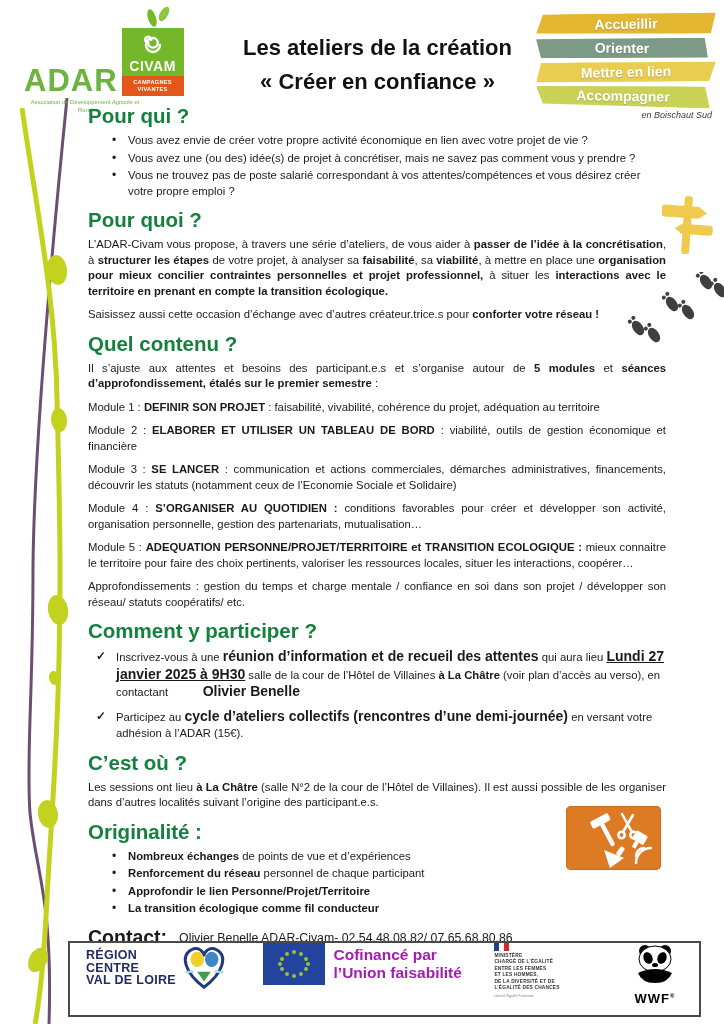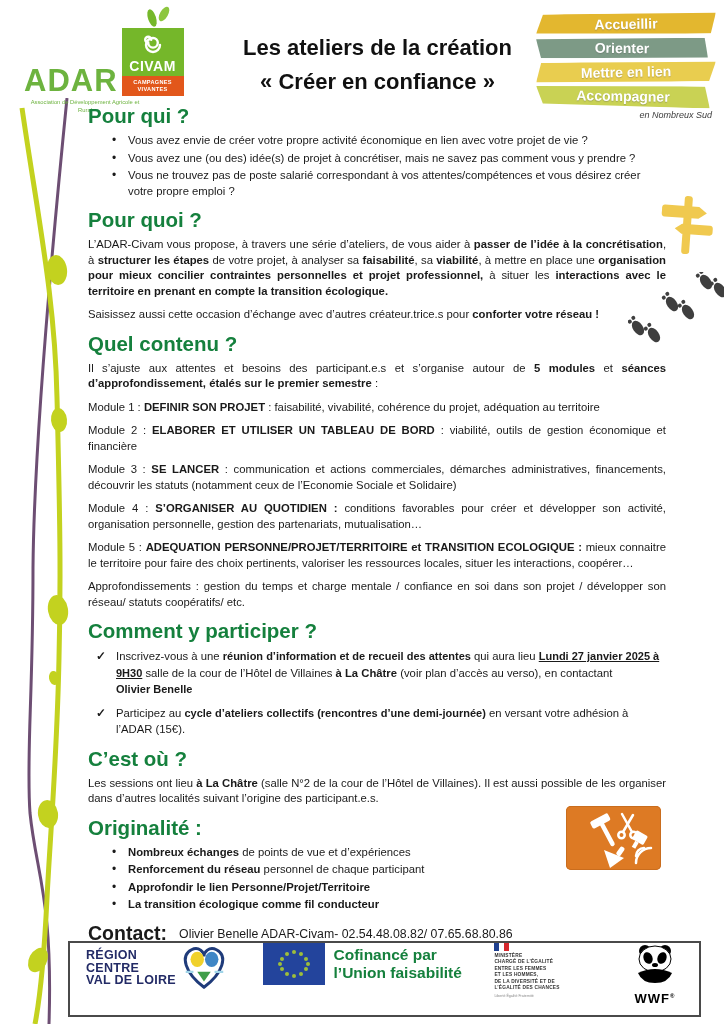--- a/index.html
+++ b/index.html
@@ -42,36 +42,36 @@
   .content { position:absolute; left:88px; top:103px; width:578px; font-size:11.3px; line-height:15.5px; }
   h2 { font-size:20.5px; line-height:25px; font-weight:700; color:#15803d; margin:8px 0 5px; }
   h2:first-child { margin-top:0; }
   .content p { margin:0 0 8px; }
   .just { text-align:justify; }
   ul.dots { list-style:none; padding-left:40px; margin:0 0 3px; }
   ul.dots li { position:relative; margin-bottom:2px; }
   ul.dots li::before { content:"•"; position:absolute; left:-16px; font-size:12px; }
   .b { font-weight:700; }
   .u { text-decoration:underline; }
-  .big { font-size:11px; }
+  .big { font-size:14px; }
   .check { position:relative; padding-left:28px; margin:1px 0 7px; line-height:16.5px; }
   .tick { position:absolute; left:8px; top:0; font-size:12px; font-weight:700; }
   .phone-line { text-align:center; font-weight:700; font-size:13.5px; margin:5px 0 12px; }
   .contact-row { display:flex; gap:12px; margin-top:10px; align-items:flex-start; }
   .contact-label { font-size:19.5px; font-weight:700; line-height:20px; }
   .contact-lines { font-size:12.3px; line-height:19px; padding-top:2px; }
   .contact-lines .l2 { margin-left:6px; }
   
   .partners { position:absolute; left:68px; top:941px; width:633px; height:76px;
     border:2px solid #4a4a4a; background:#fff; display:flex; align-items:flex-start;
     justify-content:space-between; padding:0 16px; }
   .region { display:flex; align-items:center; gap:2px; }
   .region-text { font-size:12.5px; font-weight:800; color:#232b66; line-height:12.5px; letter-spacing:0.3px; }
   .eu { display:flex; align-items:center; gap:9px; }
-  .eu-text { font-size:15.5px; font-weight:700; color:#15803d; line-height:18px; }
+  .eu-text { font-size:15.5px; font-weight:700; color:#a21caf; line-height:18px; }
   .ministry { width:100px; }
   .ministry-flag { display:flex; height:8px; width:15px; margin-bottom:2px; }
   .ministry-flag i { flex:1; }
   .ministry-lines { font-size:4.8px; font-weight:700; color:#333; line-height:1.35; letter-spacing:0.2px; }
   .ministry-motto { font-size:3.6px; color:#888; margin-top:2px; line-height:1.3; }
   .wwf { text-align:center; width:56px; }
   .wwf-word { font-size:13px; font-weight:800; color:#000; letter-spacing:1px; line-height:10px; }
 </style>
 </head>
 <body>
@@ -117,21 +117,21 @@
   <div class="page-title">
     <div>Les ateliers de la création</div>
     <div>« Créer en confiance »</div>
   </div>
 
   <div class="ribbons">
     <div class="ribbon r1" style="background-color: rgb(227, 183, 47);">Accueillir</div>
     <div class="ribbon r2" style="background-color: rgb(125, 154, 134);">Orienter</div>
     <div class="ribbon r3" style="background-color: rgb(233, 205, 79);">Mettre en lien</div>
     <div class="ribbon r4" style="background-color: rgb(201, 210, 84);">Accompagner</div>
-    <div class="ribbon-tagline">en Nombreux Sud</div>
+    <div class="ribbon-tagline">en Boischaut Sud</div>
   </div>
 
   <svg class="signpost" viewBox="0 0 64 70">
     <g fill="#f0c94f" transform="rotate(4 32 35)">
       <rect x="29" y="6" width="8" height="58" rx="3"></rect>
       <path d="M10 16 h34 l8 6 l-8 6 h-34 a3 3 0 0 1 -3 -3 v-6 a3 3 0 0 1 3 -3 z"></path>
       <path d="M56 34 h-28 l-7 5 l7 5 h28 a3 3 0 0 0 3 -3 v-4 a3 3 0 0 0 -3 -3 z"></path>
     </g>
   </svg>
 

